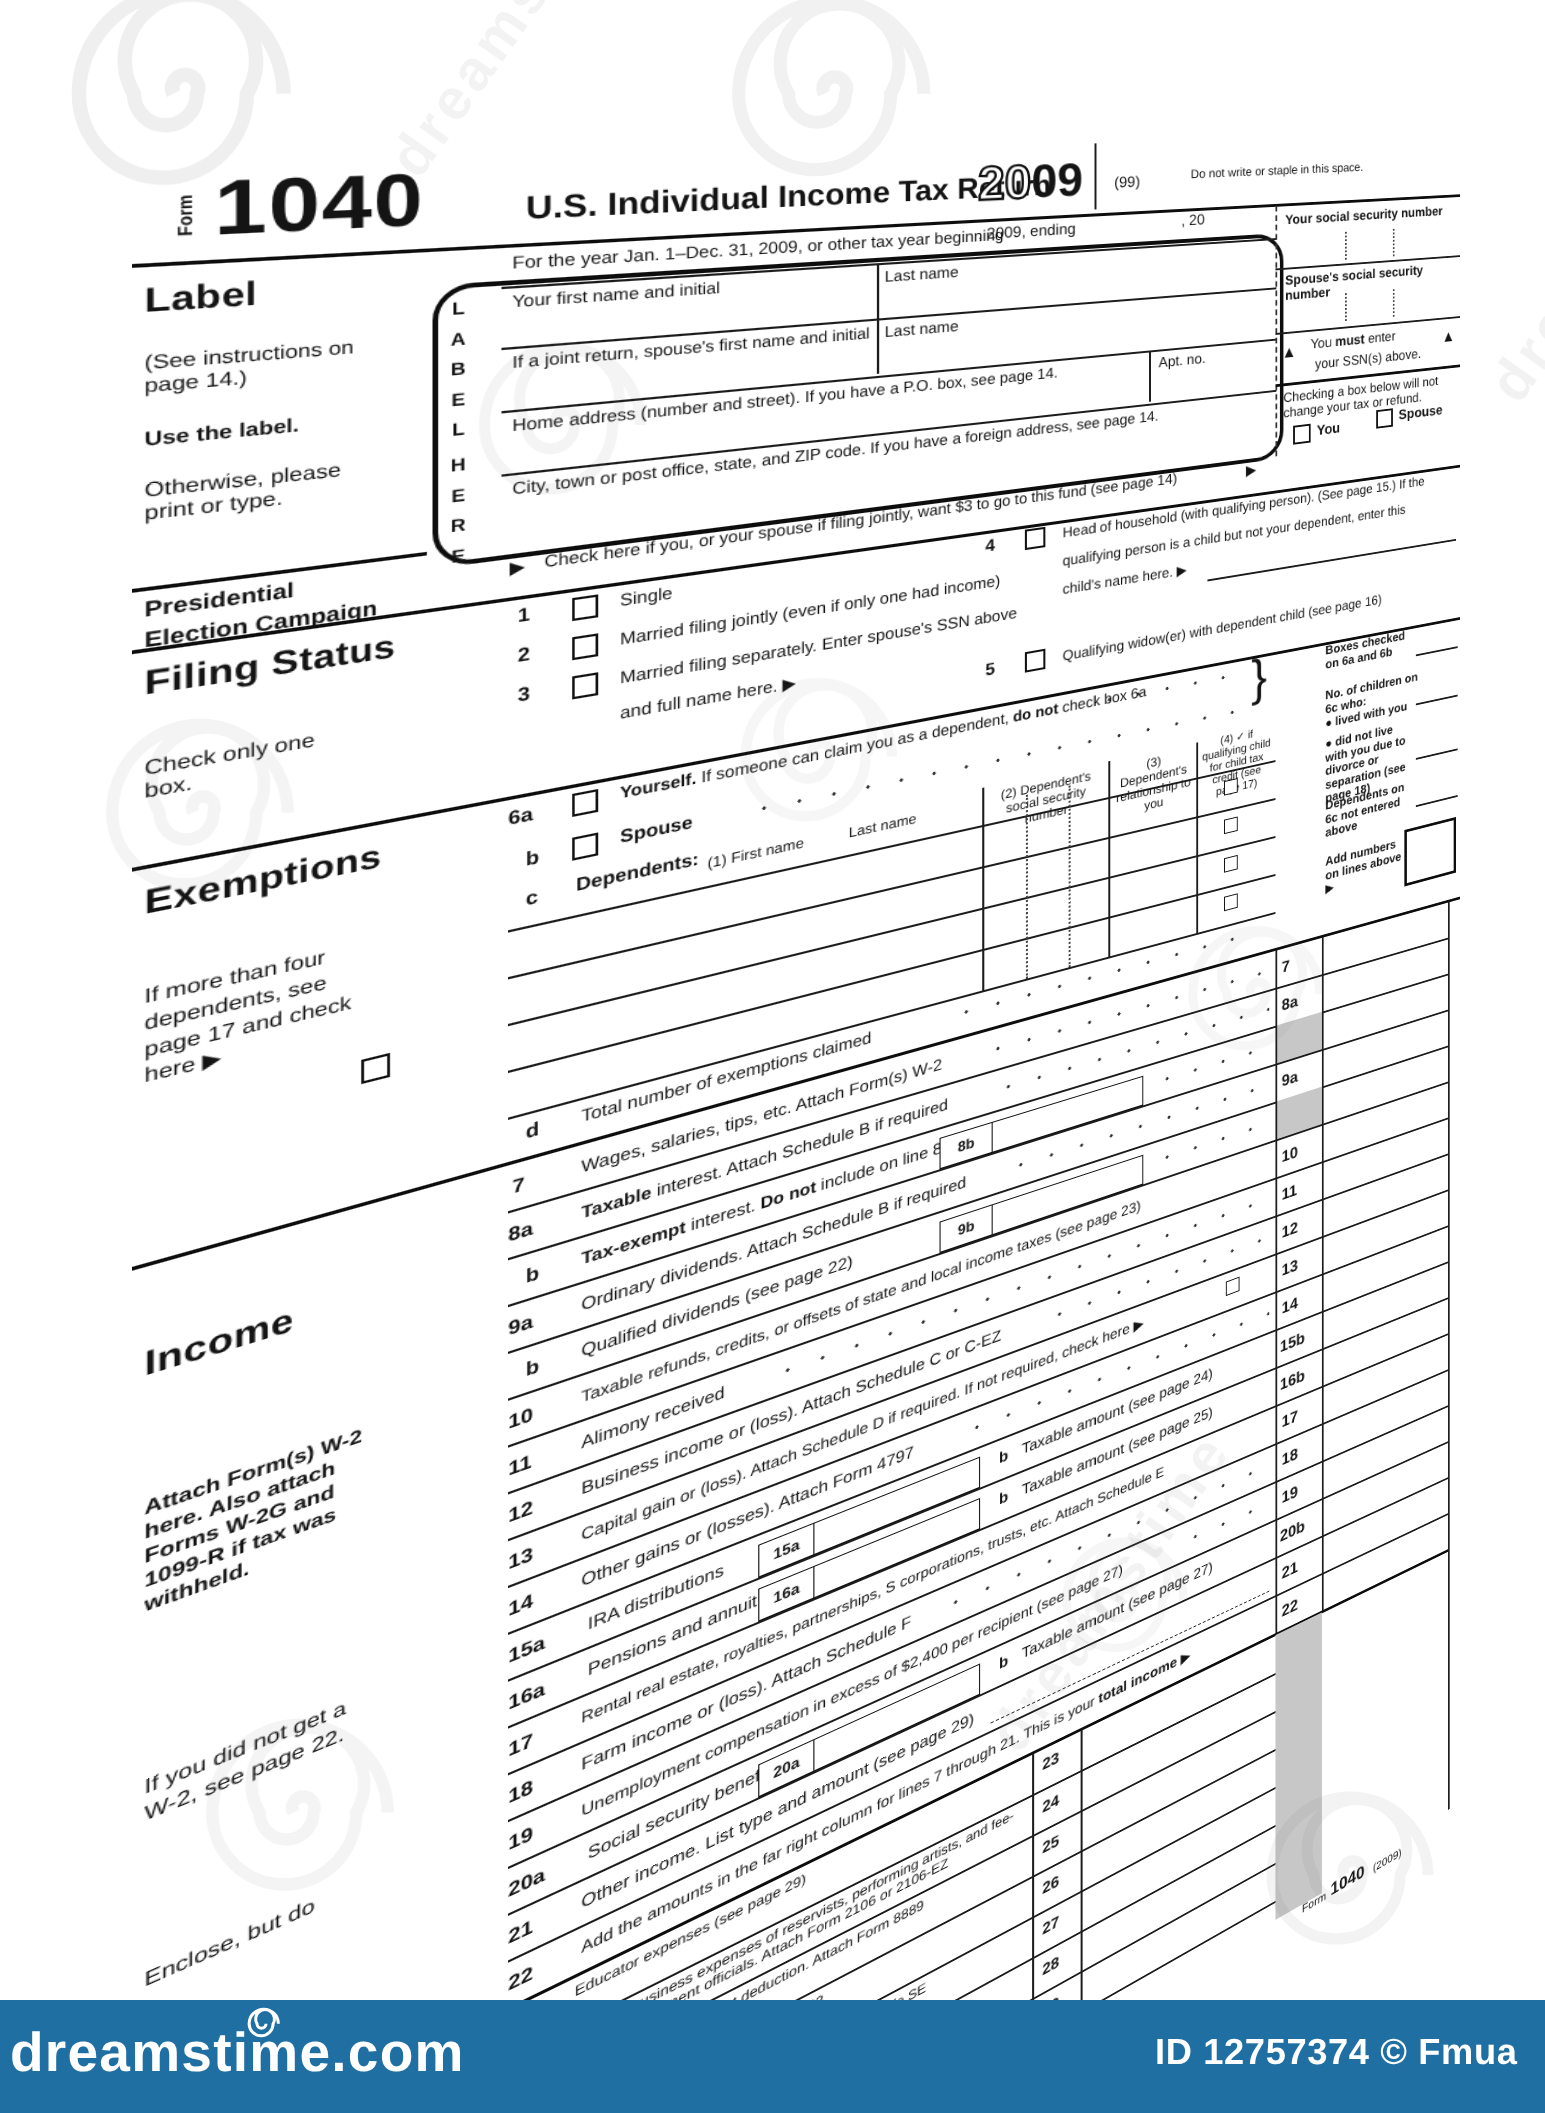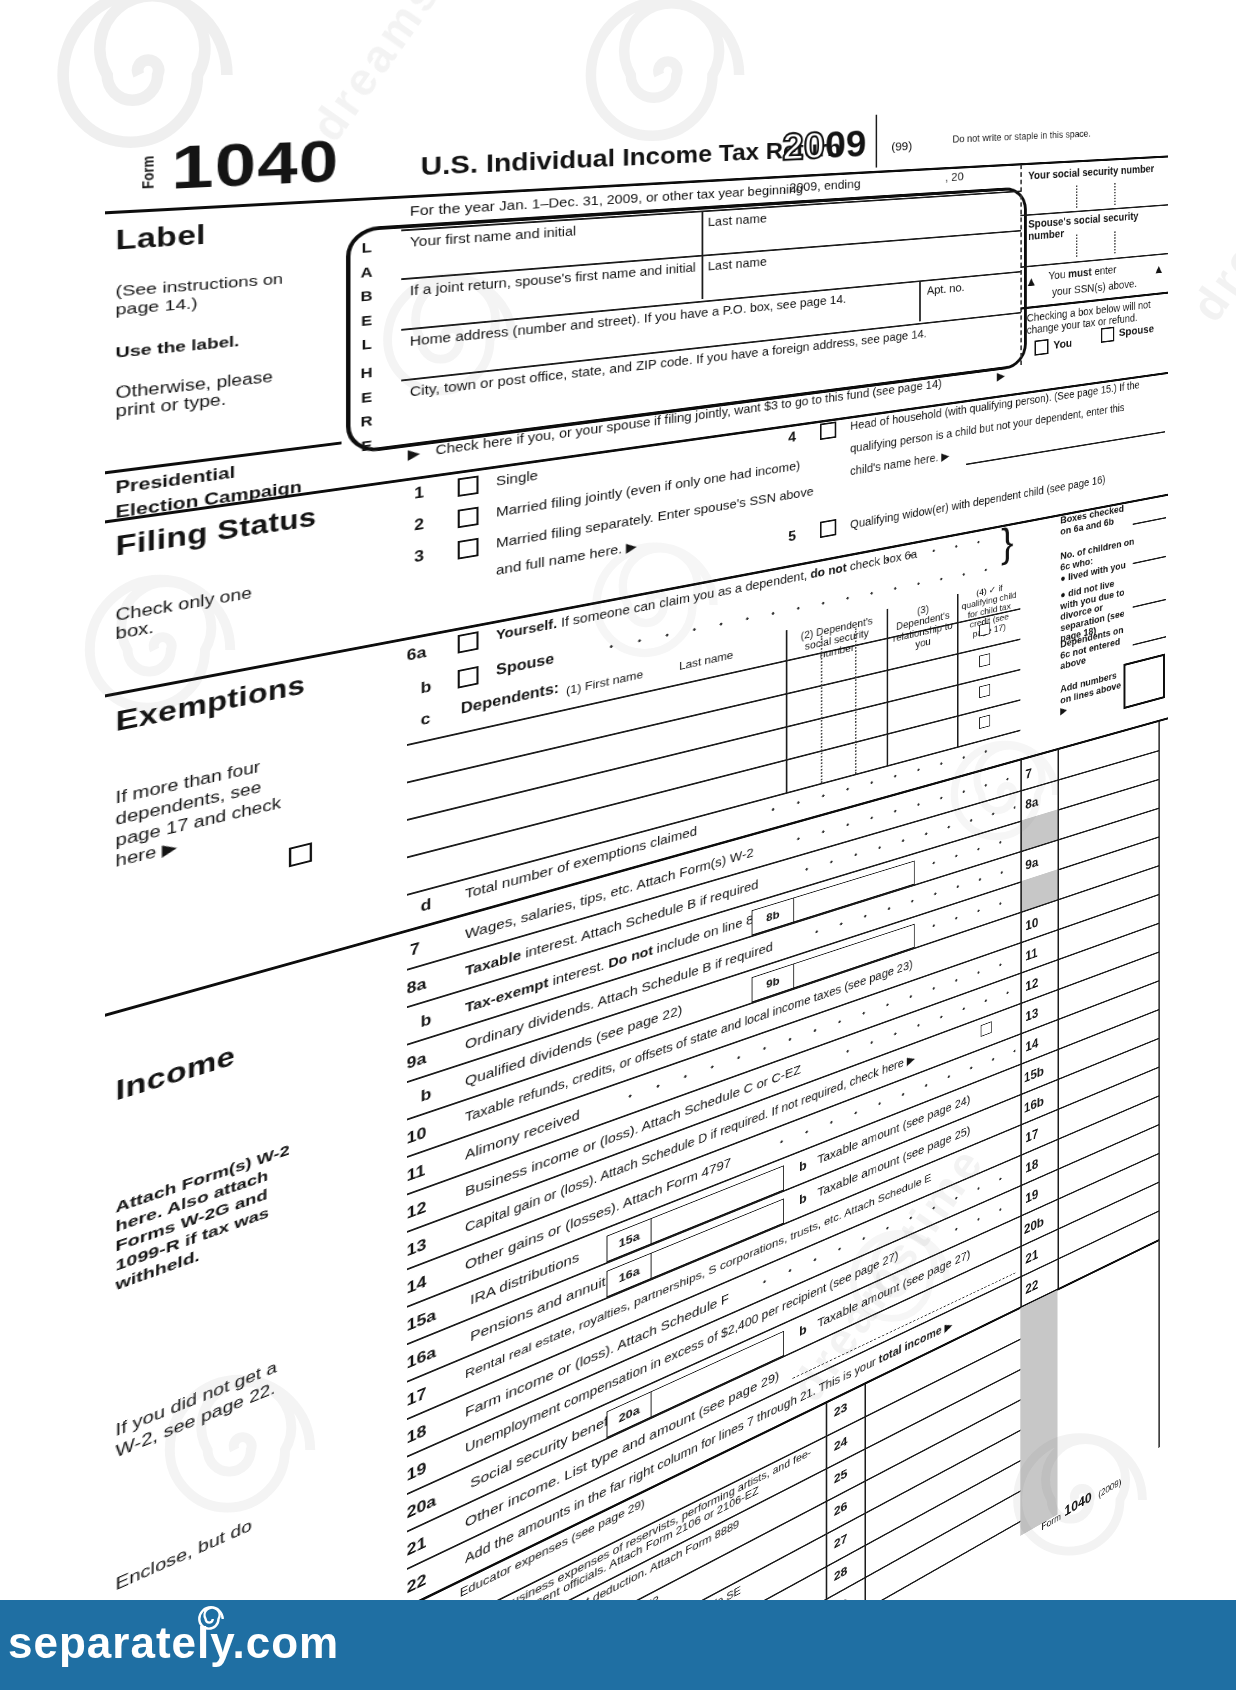--- a/index.html
+++ b/index.html
@@ -394,20 +394,21 @@
       <use href="#spiral"></use>
     </svg>
   <svg class="wm" style="left:840px;top:1220px;width:120px;height:120px;opacity:.06;" viewBox="-100 -100 200 200">
       <use href="#spiral"></use>
     </svg>
   <div class="ghost" style="left:300px;top:120px;">dreamstime</div>
   <div class="ghost" style="left:780px;top:1380px;">dreamstime</div>
   <div class="ghost" style="left:1180px;top:300px;">dreamstime</div>
 
   <div id="bar">
-    <div id="logo">separately.com</div>
+    <div id="logo">dreamstime.com</div>
     <svg class="abs" style="left:196px;top:4px;width:30px;height:30px;" viewBox="-100 -100 200 200">
       <g fill="none" stroke="#fff" stroke-width="16">
           <path d="M 78 0 A 78 78 0 1 0 -78 0 A 64 64 0 1 0 50 0 A 50 50 0 1 0 -36 0 A 24 24 0 1 0 12 0"></path>
         </g>
     </svg>
+    <div id="credit">ID 12757374 © Fmua</div>
   </div>
 </div>
 
 </body></html>

